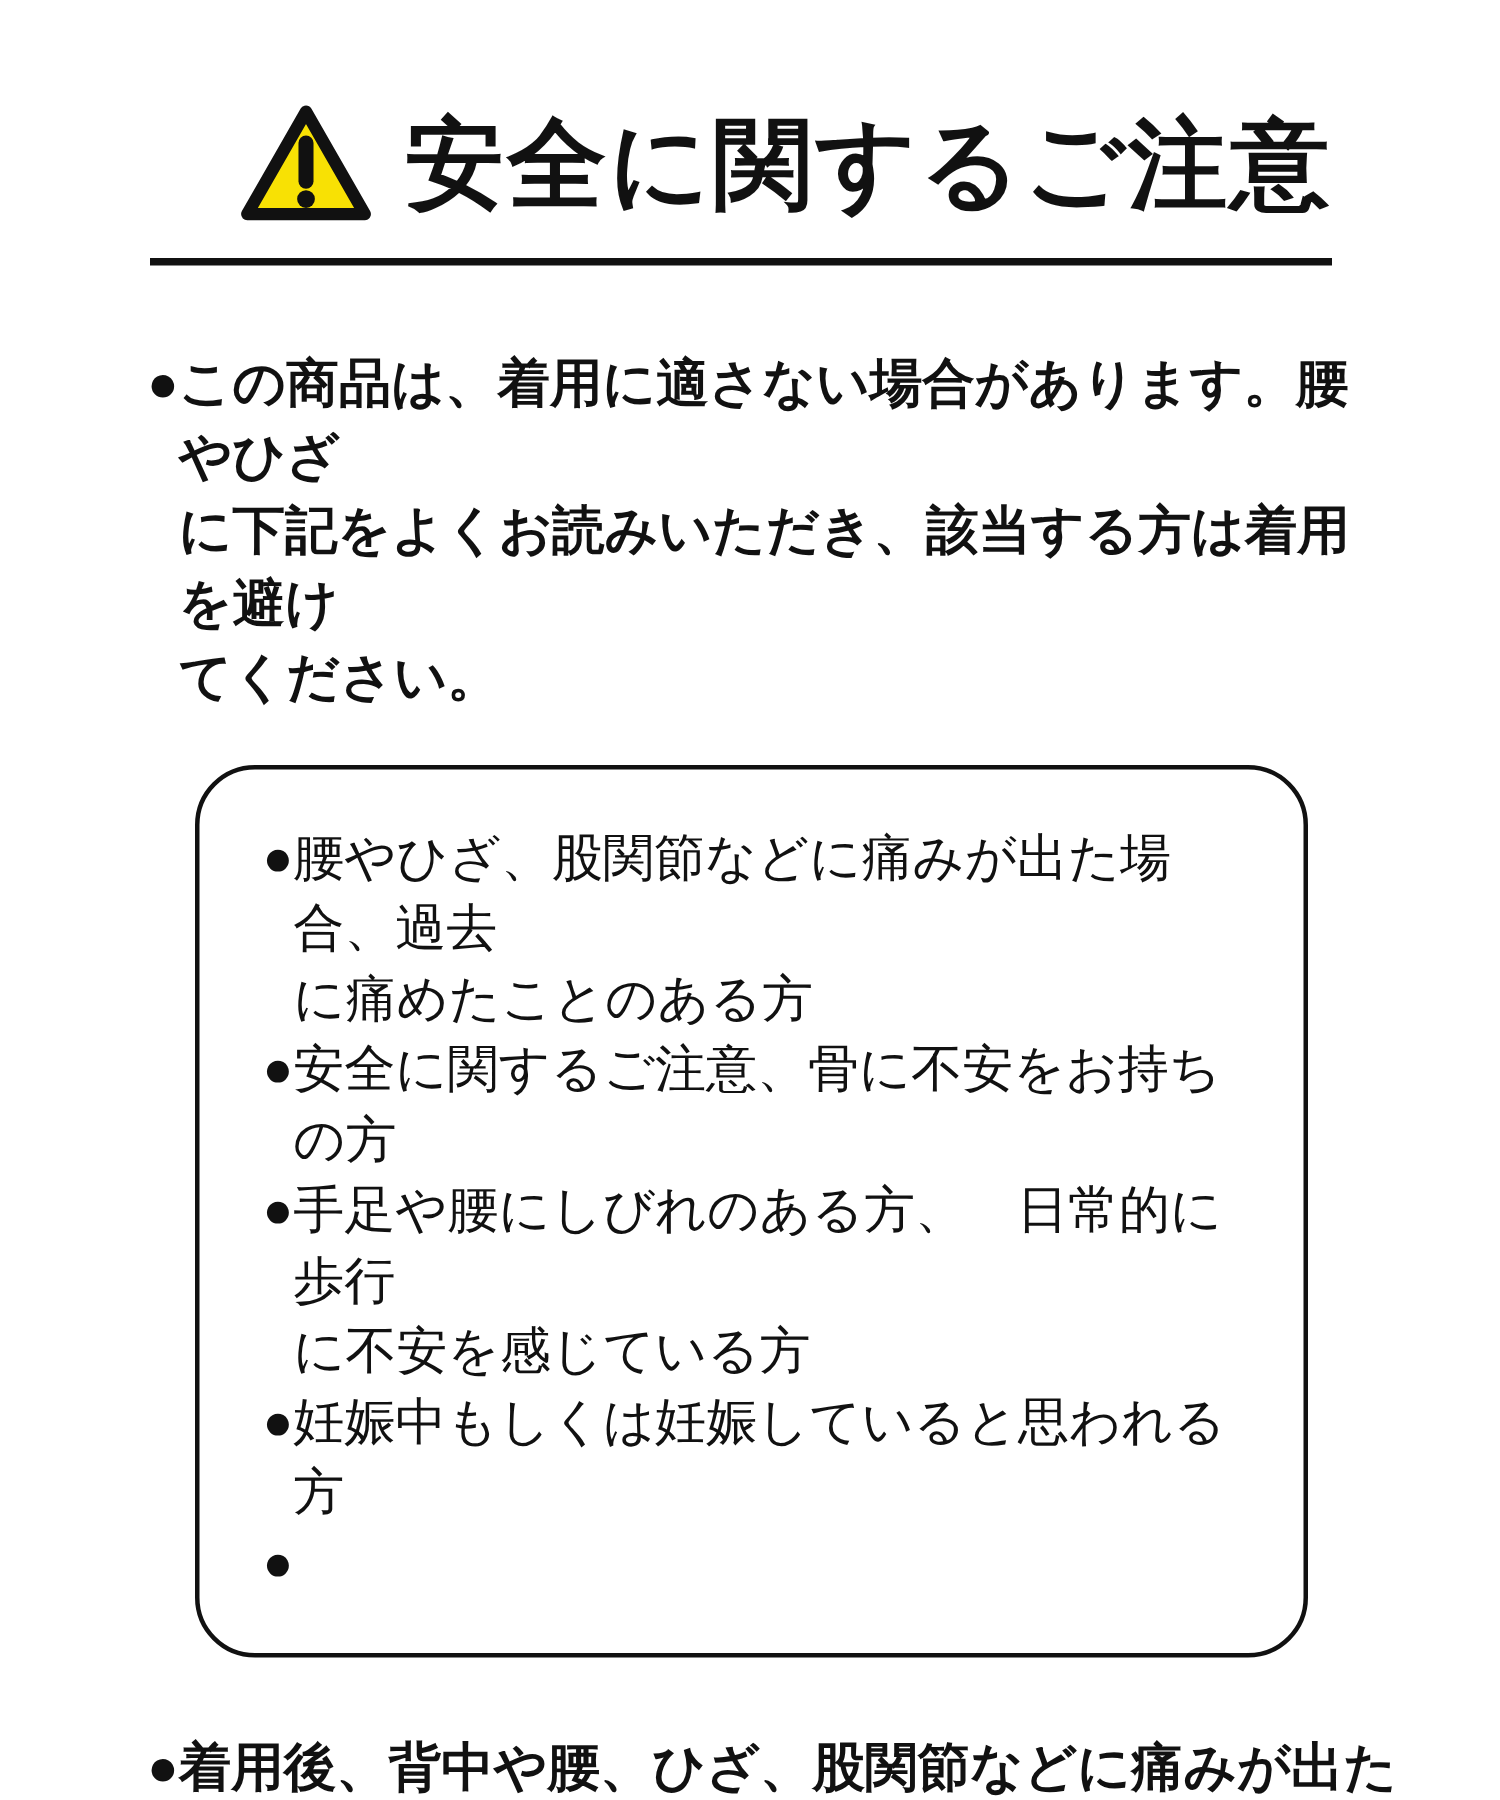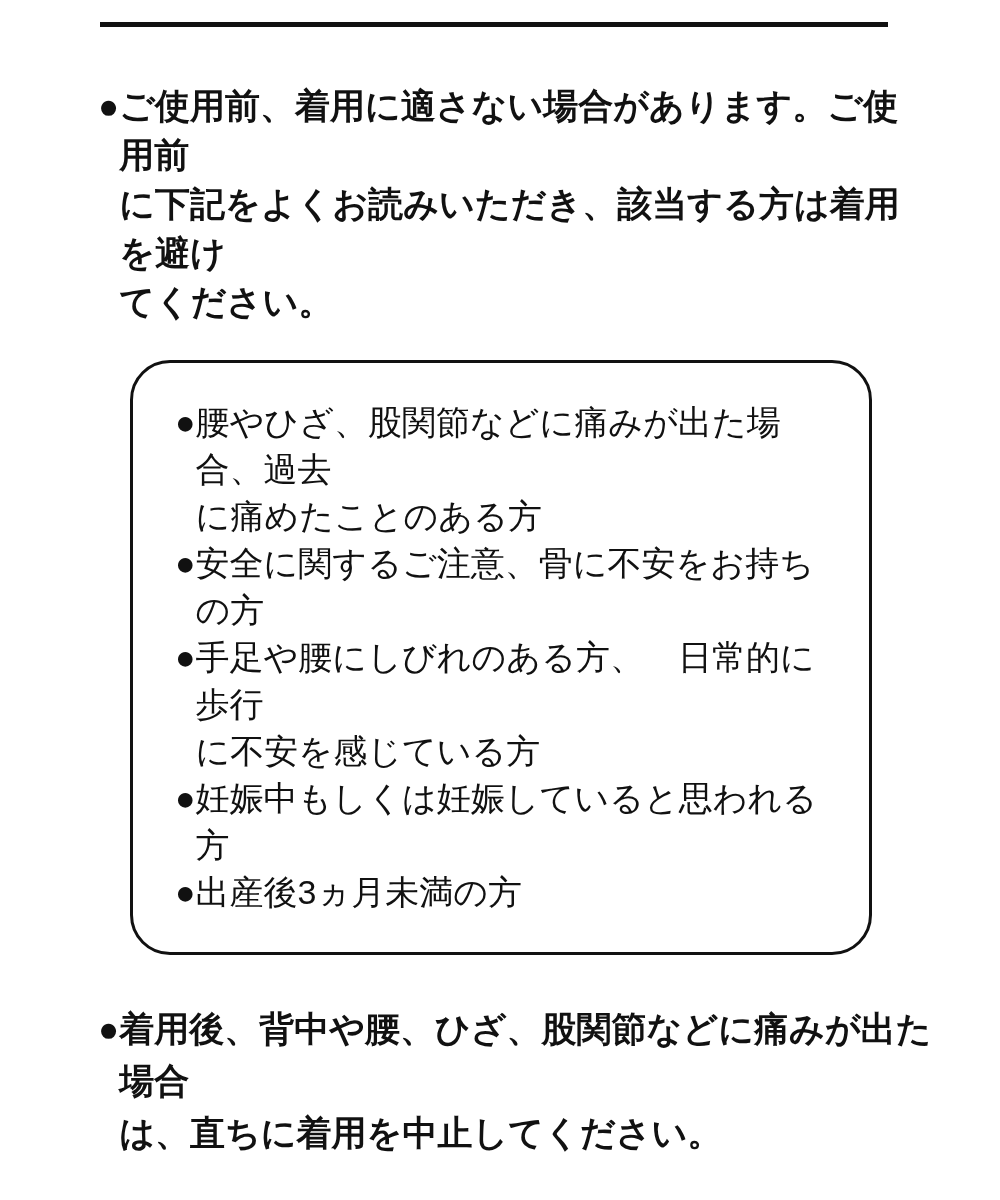--- a/index.html
+++ b/index.html
@@ -95,26 +95,34 @@
     font-weight: 700;
     line-height: 52px;
   }
 </style>
 </head>
 <body>
 
 <div class="page">
 
   <header>
+    <div class="header-row">
+      <svg class="warn-icon" viewBox="0 0 100 90" aria-hidden="true">
+        <path d="M50 7 L93 82 L7 82 Z" fill="#F8E104" stroke="#111111" stroke-width="9" stroke-linejoin="round"></path>
+        <path d="M50 30 L50 58" stroke="#111111" stroke-width="11" stroke-linecap="round"></path>
+        <circle cx="50" cy="71" r="6.5" fill="#111111"></circle>
+      </svg>
+      <h1 class="title">安全に関するご注意</h1>
+    </div>
     <div class="rule"></div>
   </header>
 
   <section class="intro brow">
     <span class="bullet">●</span>
-    <span class="ml">ご使用前、着用に適さない場合があります。ご使用前
+    <span class="ml">この商品は、着用に適さない場合があります。腰やひざ
 に下記をよくお読みいただき、該当する方は着用を避け
 てください。</span>
   </section>
 
   <section class="box">
     <div class="brow">
       <span class="bullet">●</span>
       <span class="ml">腰やひざ、股関節などに痛みが出た場合、過去
 に痛めたことのある方</span>
     </div>
@@ -126,21 +134,20 @@
       <span class="bullet">●</span>
       <span class="ml">手足や腰にしびれのある方、　日常的に歩行
 に不安を感じている方</span>
     </div>
     <div class="brow">
       <span class="bullet">●</span>
       <span class="ml">妊娠中もしくは妊娠していると思われる方</span>
     </div>
     <div class="brow">
       <span class="bullet">●</span>
-      <span class="ml">出産後3ヵ月未満の方</span>
     </div>
   </section>
 
   <section class="notes">
     <div class="brow">
       <span class="bullet">●</span>
       <span class="ml">着用後、背中や腰、ひざ、股関節などに痛みが出た場合
 は、直ちに着用を中止してください。</span>
     </div>
 

